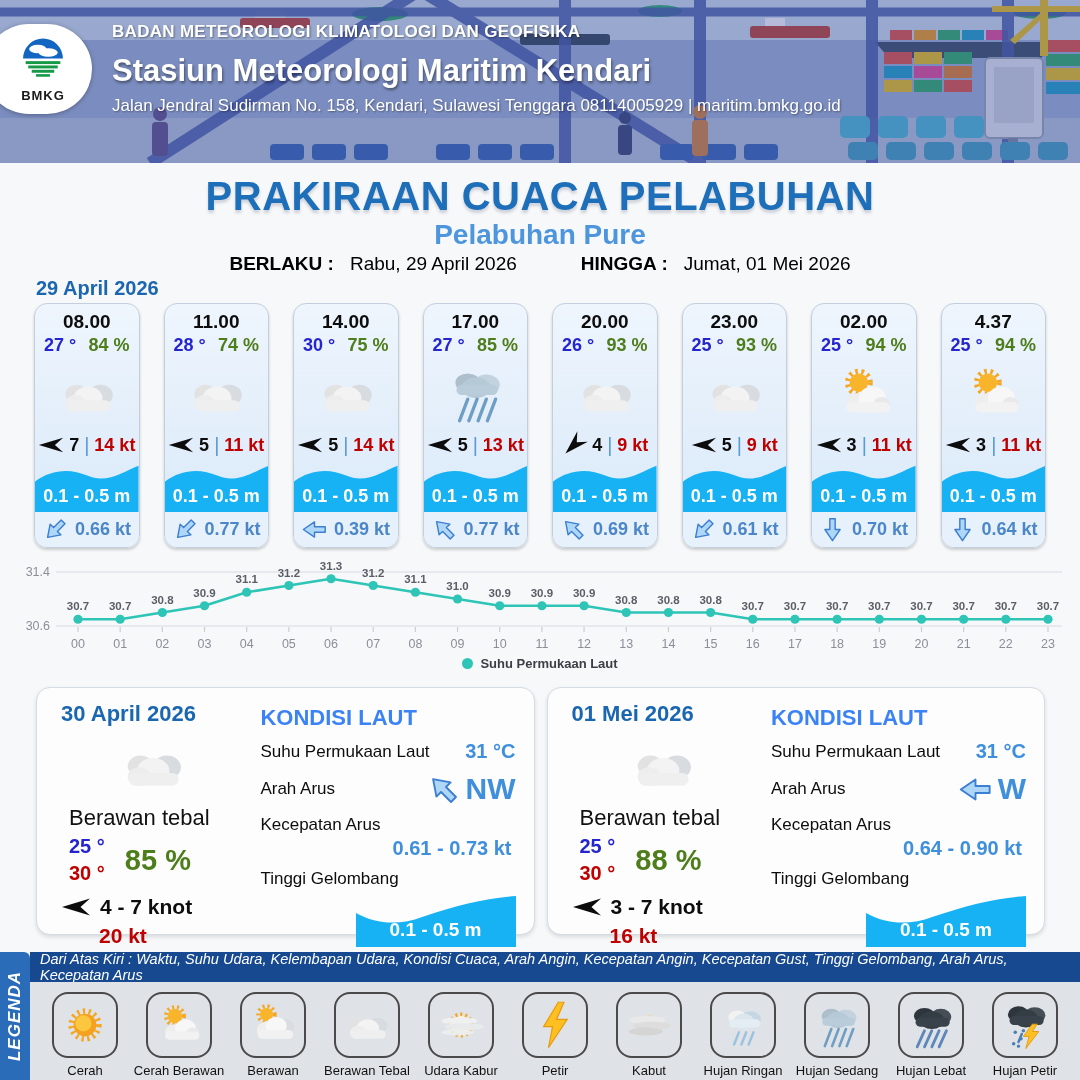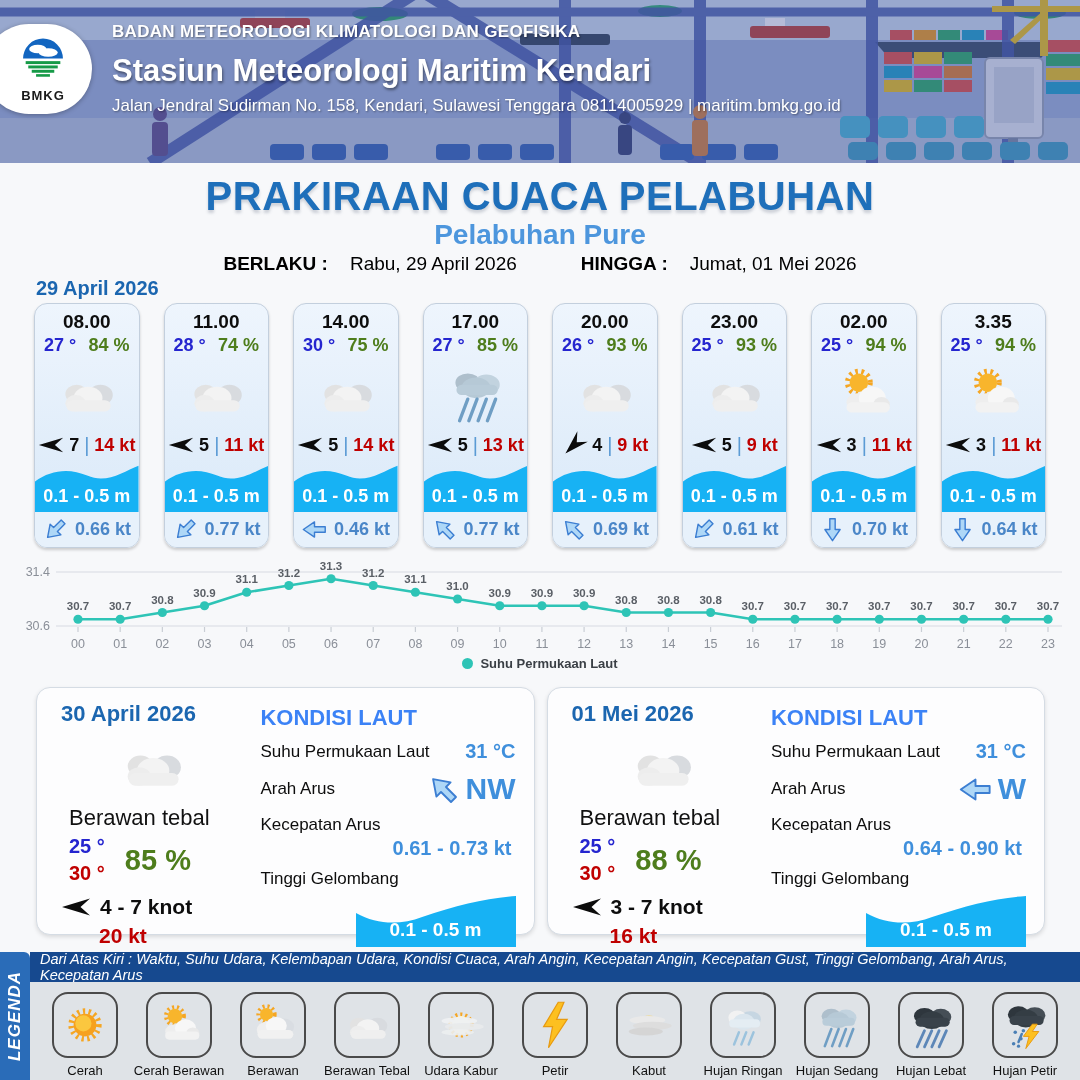--- a/index.html
+++ b/index.html
@@ -18,21 +18,21 @@
   .hdr-agency{font-size:17px;font-weight:bold;letter-spacing:.3px;text-shadow:1px 1px 2px rgba(0,0,0,.4);}
   .hdr-station{font-size:31px;font-weight:bold;margin-top:11px;text-shadow:1px 2px 3px rgba(0,0,0,.45);}
   .hdr-address{font-size:17px;margin-top:7px;text-shadow:1px 1px 2px rgba(0,0,0,.4);}
 
   
   .title-main{position:absolute;top:174px;width:100%;text-align:center;font-size:40px;font-weight:bold;
               color:#1e6fba;letter-spacing:.5px;text-shadow:0 3px 3px rgba(110,120,140,.30);}
   .title-sub{position:absolute;top:219px;width:100%;text-align:center;font-size:28px;font-weight:bold;color:#4d96dd;}
   .valid-row{position:absolute;top:253px;width:100%;display:flex;justify-content:center;gap:64px;
              font-size:19px;color:#000;}
-  .valid-pair{display:flex;gap:22px;align-items:baseline;}
+  .valid-pair{display:flex;gap:16px;align-items:baseline;}
   .v-label{font-weight:bold;}
   .date-label{position:absolute;top:277px;left:36px;font-size:20px;font-weight:bold;color:#1b66b0;}
 
   
   .cards-row{position:absolute;top:303px;left:34px;right:34px;height:245px;display:flex;gap:24px;}
   .fcard{flex:1;background:linear-gradient(180deg,#eef5fd,#d8e8f8);border:1px solid #c3cfdd;
          border-radius:13px;box-shadow:0 2px 3px rgba(0,0,0,.18);display:flex;flex-direction:column;
          overflow:hidden;position:relative;}
   .fc-time{text-align:center;font-weight:bold;font-size:19px;margin-top:7px;color:#0d0d0d;}
   .fc-temps{display:flex;justify-content:space-between;padding:2px 9px 0 9px;font-size:18px;font-weight:bold;}
@@ -360,21 +360,21 @@
         <path d="M0 22 C18 10 40 8 60 16 C82 25 102 12 119 6 L119 54 L0 54 Z"></path>
       </svg>
       <span class="fc-waveval">0.1 - 0.5 m</span>
     </div>
     <div class="fc-foot">
       <span class="curarrow" style="transform: rotate(180deg);">
         <svg viewBox="0 0 28 24">
               <path d="M2 9 H14 V3.5 L26.5 12 L14 20.5 V15 H2 Z"></path>
             </svg>
       </span>
-      <span class="fc-cur">0.46 kt</span>
+      <span class="fc-cur">0.39 kt</span>
     </div>
   </div>
 
   <div class="fcard">
     <div class="fc-time">17.00</div>
     <div class="fc-temps">
       <span class="fc-temp">27 °</span>
       <span class="fc-hum">85 %</span>
     </div>
     <div class="fc-icon">
@@ -543,21 +543,21 @@
       <span class="curarrow" style="transform: rotate(90deg);">
         <svg viewBox="0 0 28 24">
               <path d="M2 9 H14 V3.5 L26.5 12 L14 20.5 V15 H2 Z"></path>
             </svg>
       </span>
       <span class="fc-cur">0.70 kt</span>
     </div>
   </div>
 
   <div class="fcard">
-    <div class="fc-time">3.35</div>
+    <div class="fc-time">4.37</div>
     <div class="fc-temps">
       <span class="fc-temp">25 °</span>
       <span class="fc-hum">94 %</span>
     </div>
     <div class="fc-icon">
       <span class="wicon">
             <svg viewBox="0 0 64 64">
               <circle cx="27" cy="21" r="11" fill="none" stroke="#f5a623" stroke-width="5" stroke-dasharray="2.5 3.5"></circle>
               <circle cx="27" cy="21" r="9" fill="#f8b52c"></circle>
               <ellipse cx="27" cy="40" rx="12" ry="9" fill="#eeeeee"></ellipse>

